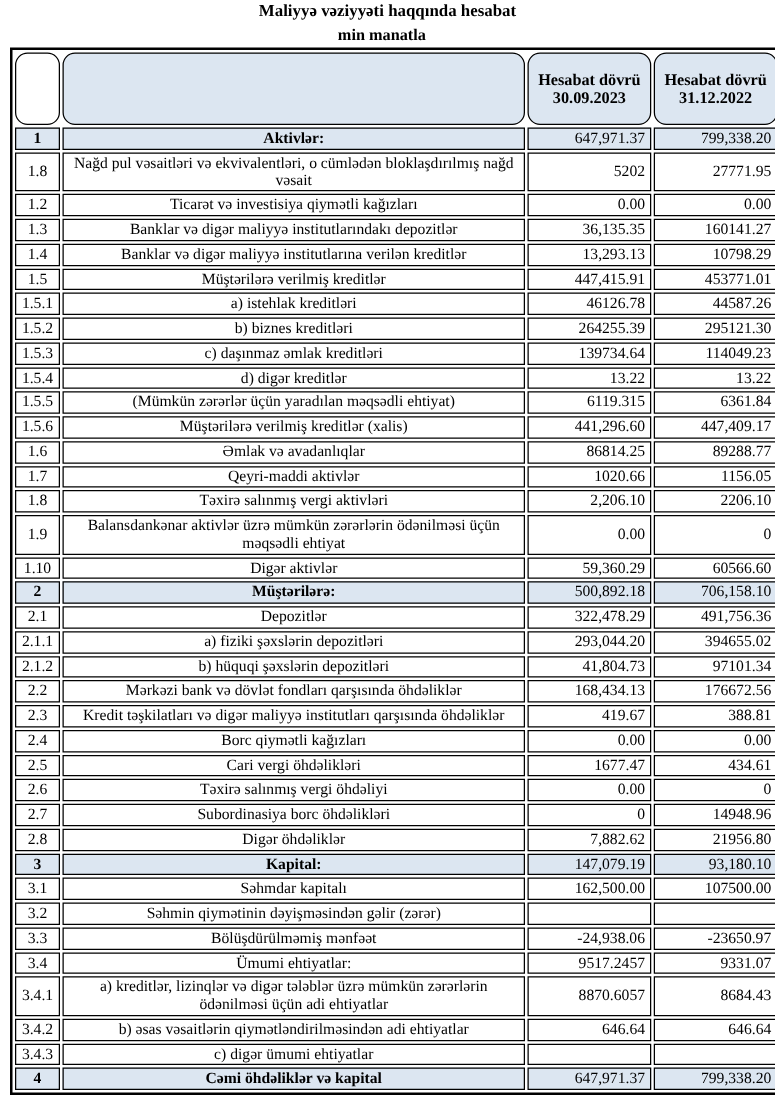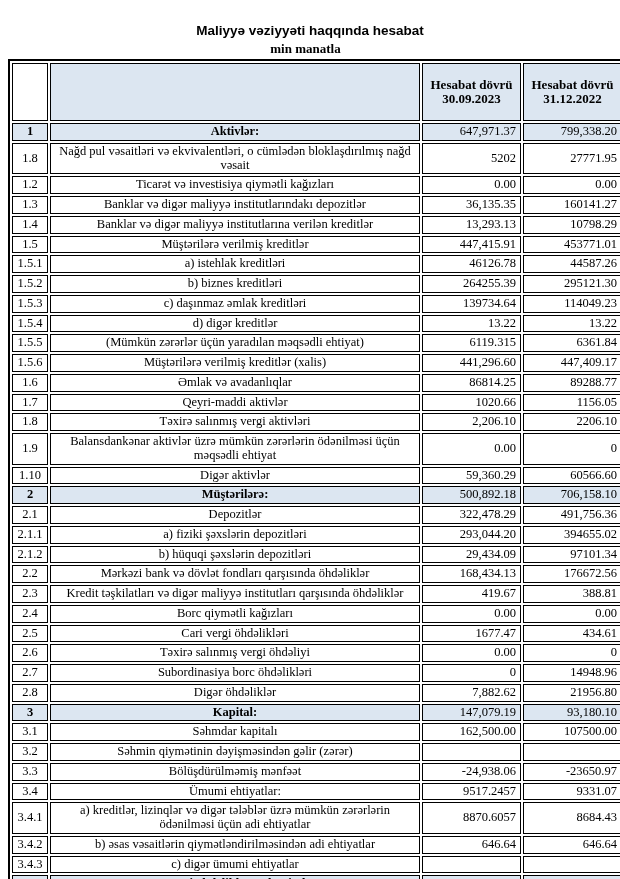--- a/index.html
+++ b/index.html
@@ -7,24 +7,24 @@
     width: 620px;
     height: 879px;
     background: #ffffff;
     font-family: "Liberation Serif", serif;
     color: #000000;
     overflow: hidden;
     box-sizing: border-box;
   }
   .title {
     text-align: center;
-    font-family: Liberation Sans, sans-serif;
+    font-family: Liberation Serif, serif;
     font-weight: bold;
     font-size: 13.5px;
-    padding-top: 23px;
+    padding-top: 1px;
   }
   .unit-note {
     text-align: center;
     font-weight: bold;
     font-size: 13px;
     margin: 3px 9px 2px 0;
   }
   table.fin {
     margin-left: 8px;
     width: 604px;
@@ -45,20 +45,21 @@
     padding: 1px 3px;
     vertical-align: middle;
     overflow: hidden;
   }
   thead th {
     height: 54px;
     background: #dce6f1;
     font-weight: bold;
     text-align: center;
     font-size: 13px;
+    border-radius: 10px;
   }
   thead th.hdr-no { background: #ffffff; }
   td.no  { text-align: center; }
   td.lbl { text-align: center; }
   td.val { text-align: right; padding-right: 4px; }
   tr.section td { background: #dce6f1; }
   tr.section td.no,
   tr.section td.lbl { font-weight: bold; }
   .hdr-line { display: block; }
 </style>
@@ -207,21 +208,21 @@
         </tr>
         <tr>
           <td class="no">2.1.1</td>
           <td class="lbl">a) fiziki şəxslərin depozitləri</td>
           <td class="val">293,044.20</td>
           <td class="val">394655.02</td>
         </tr>
         <tr>
           <td class="no">2.1.2</td>
           <td class="lbl">b) hüquqi şəxslərin depozitləri</td>
-          <td class="val">29,434.09</td>
+          <td class="val">41,804.73</td>
           <td class="val">97101.34</td>
         </tr>
         <tr>
           <td class="no">2.2</td>
           <td class="lbl">Mərkəzi bank və dövlət fondları qarşısında öhdəliklər</td>
           <td class="val">168,434.13</td>
           <td class="val">176672.56</td>
         </tr>
         <tr>
           <td class="no">2.3</td>

